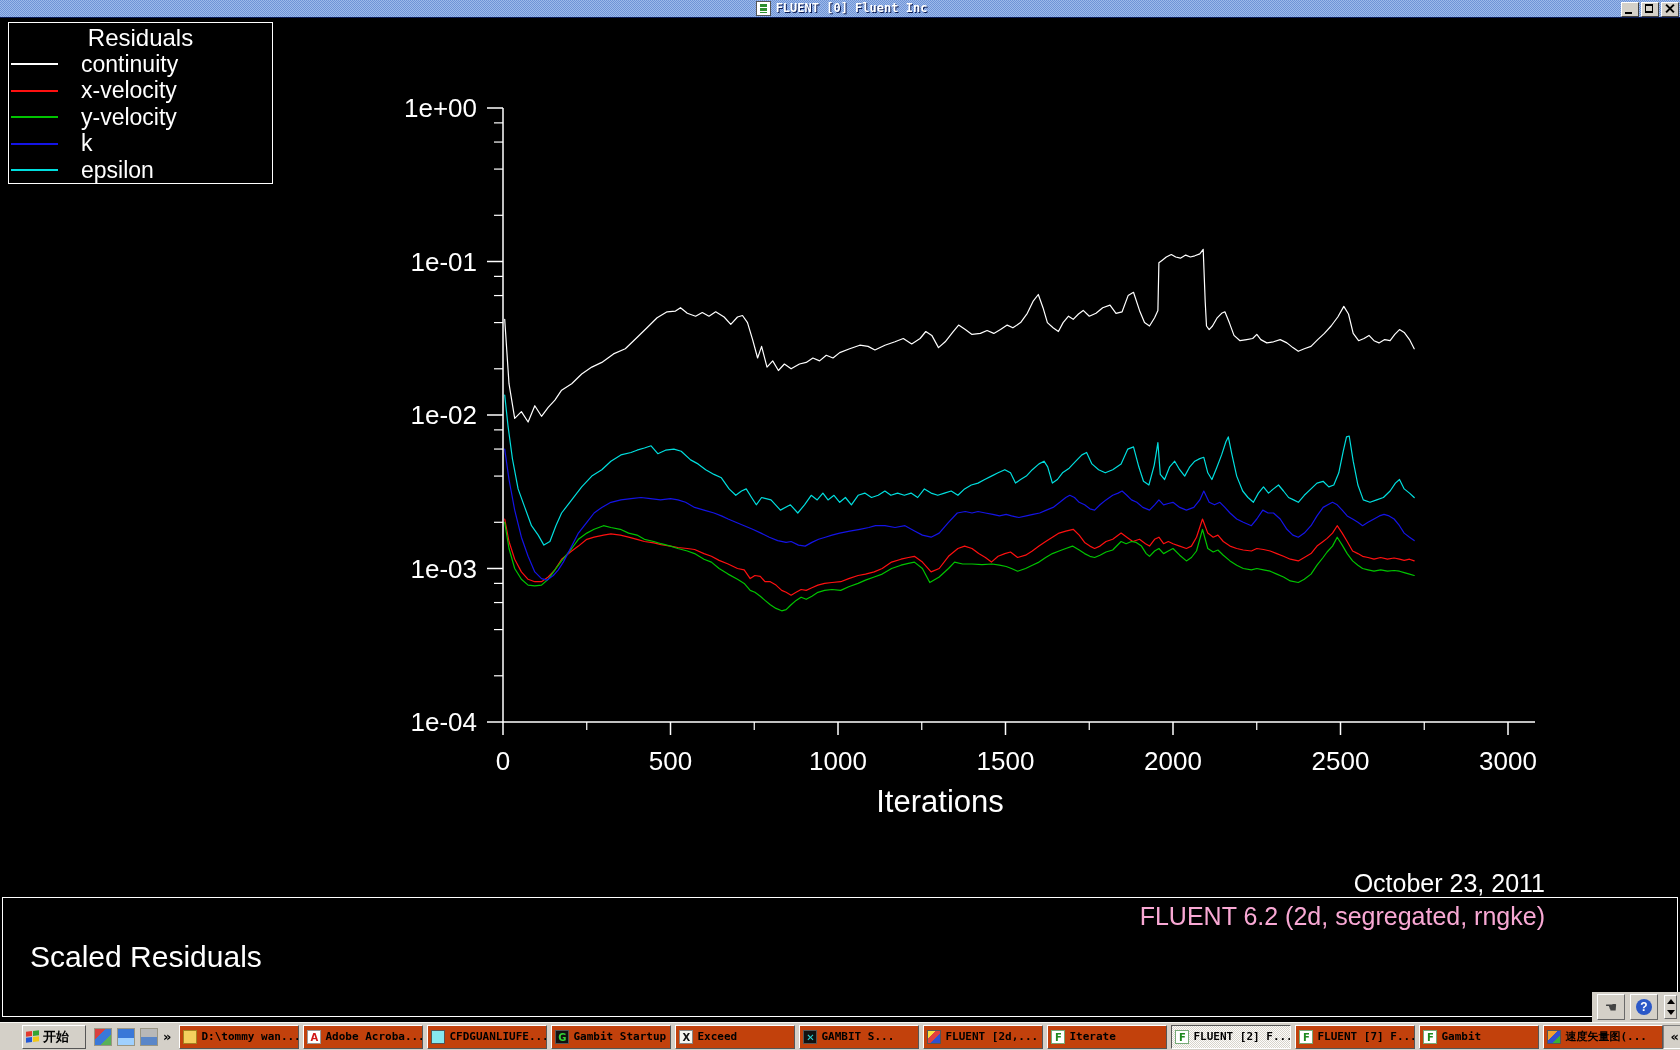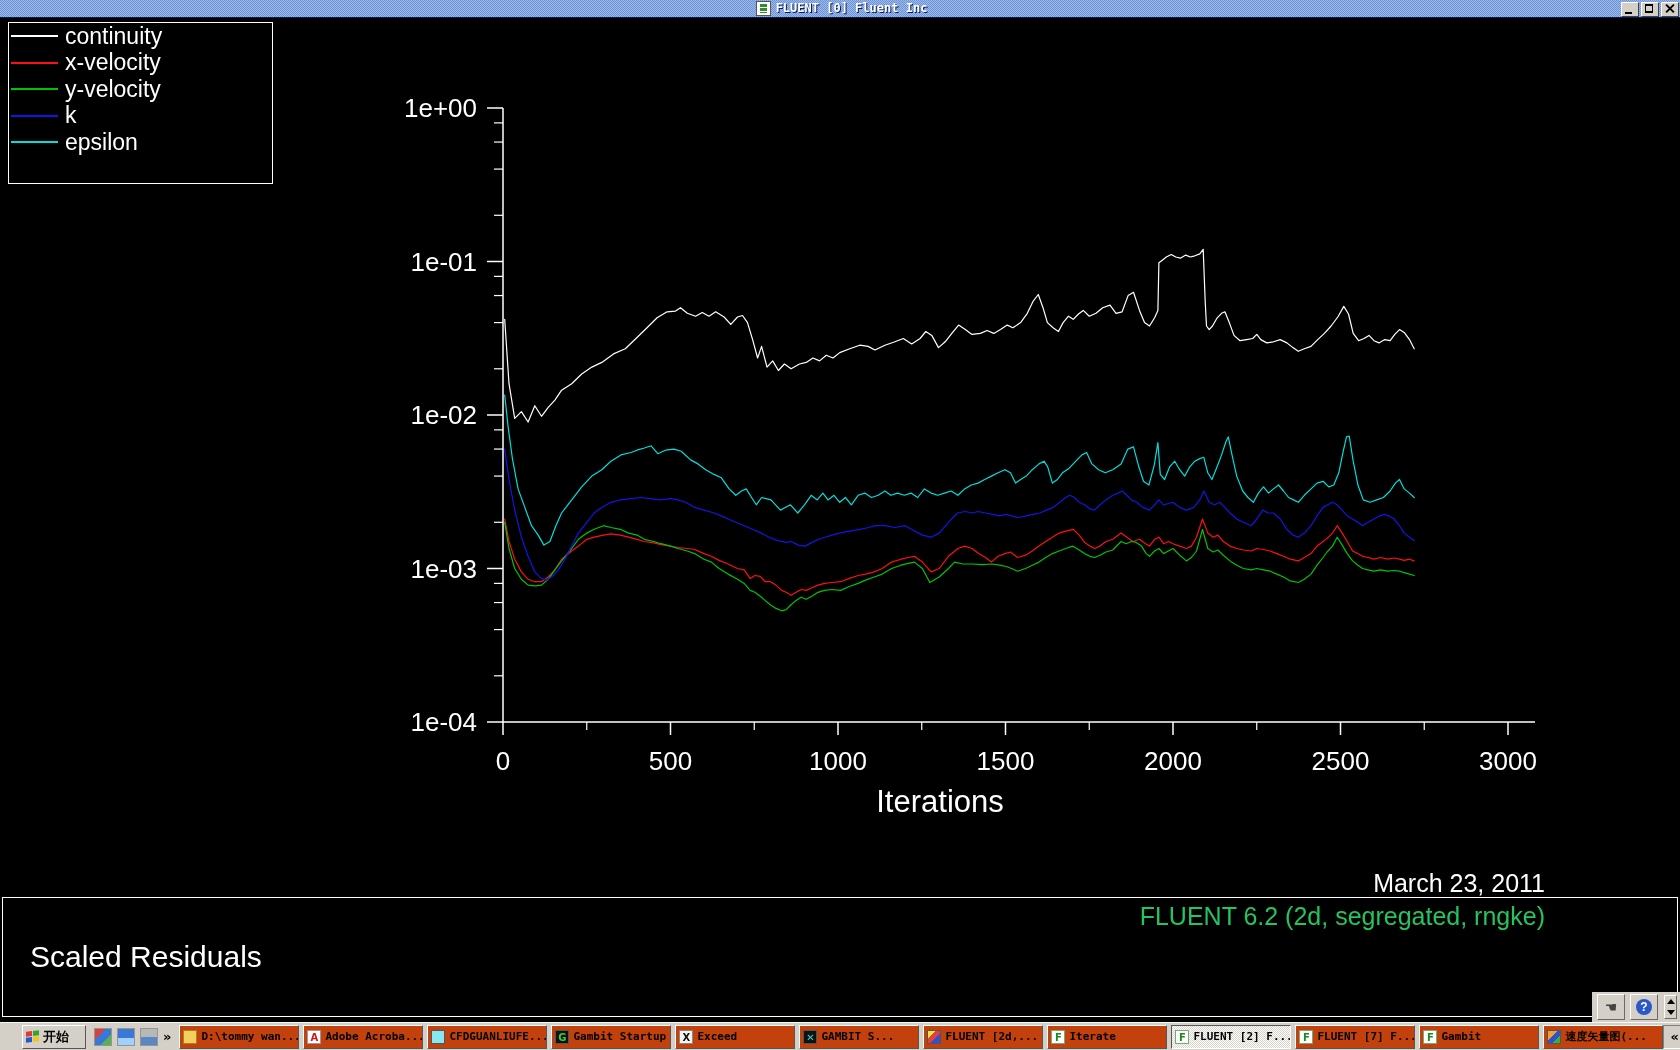--- a/index.html
+++ b/index.html
@@ -30,31 +30,31 @@
   .g-rst:after{content:"";position:absolute;left:0;bottom:0;width:6px;height:5px;border:1px solid #000;border-top-width:2px;background:#d4d0c8;}
   .g-x{position:absolute;left:2px;top:1px;width:11px;height:9px;}
   .g-x:before,.g-x:after{content:"";position:absolute;left:5px;top:-1px;width:2px;height:11px;background:#000;}
   .g-x:before{transform:rotate(45deg);} .g-x:after{transform:rotate(-45deg);}
   
   .legend{
     position:absolute; left:8px; top:22px; width:263px; height:160px;
     border:1px solid #fff; z-index:10; color:#fff;
   }
   .legend-title{text-align:center; font-size:24px; line-height:27px; margin-top:1px;}
-  .lg-row{display:flex; align-items:center; height:26.5px;}
+  .lg-row{display:flex; align-items:center; height:26.5px;gap:16px;}
   .lg-line{width:47px; height:2px; margin-left:2px; flex:none;}
   .lg-label{margin-left:7px; font-size:23px; line-height:23px; white-space:nowrap;}
   
   #plot-svg{position:absolute; left:0; top:0; z-index:1;}
   #plot-svg text{font-family:"Liberation Sans",sans-serif;}
   
   .cap-box{position:absolute; left:2px; top:897px; width:1674px; height:118px; border:1px solid #fff; z-index:5;}
   .cap-left{position:absolute; left:30px; top:940px; color:#fff; font-size:30px; z-index:6; white-space:nowrap;}
   .cap-date{position:absolute; right:135px; top:869px; color:#fff; font-size:25px; z-index:6; white-space:nowrap;}
-  .cap-ver{position:absolute; right:135px; top:902px; color:#22c55e; font-size:25px; z-index:6; white-space:nowrap;}
+  .cap-ver{position:absolute; right:135px; top:902px; color:#f9a8d4; font-size:25px; z-index:6; white-space:nowrap;}
   
   .corner-toolbar{position:absolute; left:1592px; top:992px; width:88px; height:30px; background:#d4d0c8; z-index:20;
     display:flex; align-items:center;}
   .ct-btn{width:26px;height:24px;margin-left:5px;background:#d4d0c8;
     border-top:1px solid #fff;border-left:1px solid #fff;border-right:1px solid #6a6a6a;border-bottom:1px solid #6a6a6a;
     display:flex;align-items:center;justify-content:center;font-size:14px;color:#444;}
   .ct-help{display:inline-block;width:16px;height:16px;border-radius:50%;background:#2b58c8;color:#fff;
     font:bold 12px/16px "Liberation Sans",sans-serif;text-align:center;}
   .ct-spin{width:13px;height:24px;margin-left:6px;background:#d4d0c8;
     border-top:1px solid #fff;border-left:1px solid #fff;border-right:1px solid #6a6a6a;border-bottom:1px solid #6a6a6a;
@@ -171,20 +171,21 @@
     <line x1="1424.25" x2="1424.25" y1="722" y2="730" stroke="#fff" stroke-width="1.2"></line>
     <text x="940" y="812" text-anchor="middle" font-size="31" fill="#fff">Iterations</text>
     <polyline points="504.7,319.3 509.0,383.7 514.7,418.4 521.4,411.7 528.1,422.0 534.8,405.7 541.5,416.3 548.2,407.4 554.9,400.1 561.6,390.2 571.7,383.7 581.7,374.0 591.8,367.1 601.8,362.4 613.5,353.9 625.3,348.8 637.0,337.5 647.0,327.8 657.1,317.8 667.1,311.8 675.5,311.1 680.5,307.7 687.3,313.3 695.6,316.2 702.3,312.5 709.0,316.2 715.7,311.8 724.1,317.0 730.8,324.3 737.5,317.0 742.5,315.5 747.5,322.6 752.6,339.6 757.6,358.0 761.6,346.4 767.0,367.1 772.7,360.9 778.4,370.5 784.4,364.0 791.1,368.8 799.5,364.0 806.2,362.4 812.9,358.0 819.6,360.9 826.3,355.3 833.0,358.0 839.7,352.6 849.7,348.8 859.8,345.2 868.1,346.4 874.9,350.0 884.9,345.2 895.0,341.8 903.3,338.5 911.7,344.0 920.1,338.5 925.8,331.5 931.8,335.4 938.5,347.6 945.2,341.8 952.6,332.4 958.6,325.1 965.3,329.6 972.0,334.4 980.4,333.4 987.1,330.5 993.8,333.4 1000.5,329.6 1007.2,325.1 1012.9,327.8 1020.6,322.6 1027.3,313.3 1033.0,301.4 1038.3,294.5 1043.0,307.7 1047.4,322.6 1053.1,327.8 1058.4,331.5 1063.1,322.6 1068.5,316.2 1073.2,319.3 1078.5,314.0 1083.2,310.4 1089.3,316.2 1096.0,313.3 1102.7,307.7 1110.0,305.1 1116.0,313.3 1122.1,311.8 1128.1,295.6 1133.5,292.3 1139.5,310.4 1144.5,322.6 1149.5,326.0 1154.6,317.8 1157.9,310.4 1158.9,262.8 1162.3,260.2 1166.3,257.0 1171.3,254.5 1175.7,257.0 1180.4,258.2 1185.7,255.1 1190.4,257.0 1194.8,255.8 1199.8,253.9 1203.2,249.3 1205.2,301.4 1206.5,326.0 1209.2,329.6 1212.5,326.0 1217.2,317.8 1221.6,313.3 1224.9,311.8 1229.3,322.6 1234.0,335.4 1240.0,340.7 1246.7,339.6 1252.7,338.5 1256.8,334.4 1260.8,339.6 1266.8,342.9 1273.5,341.8 1280.2,339.6 1286.9,342.9 1292.9,347.6 1298.3,351.3 1304.3,348.8 1311.0,346.4 1317.7,339.6 1324.4,333.4 1331.1,326.0 1337.8,317.0 1343.8,306.4 1348.5,314.0 1353.2,333.4 1358.6,340.7 1364.0,338.5 1369.0,335.4 1374.0,340.7 1379.0,342.9 1384.7,339.6 1390.1,340.7 1394.8,334.4 1399.5,329.6 1404.2,332.4 1409.5,339.6 1414.2,348.8" fill="none" stroke="#ffffff" stroke-width="1.2" stroke-linejoin="round" stroke-linecap="round"></polyline>
     <polyline points="504.7,519.0 509.0,541.5 514.7,559.2 521.4,571.9 528.1,579.3 534.8,581.7 541.5,581.7 548.2,577.0 554.9,569.8 561.6,559.2 571.7,551.0 578.4,546.1 586.8,539.3 594.1,537.2 603.5,535.1 610.9,533.9 620.3,535.1 628.6,537.2 637.0,539.3 644.4,541.5 653.8,542.8 661.1,544.7 670.5,546.1 677.9,547.5 687.3,548.5 694.6,549.5 704.0,553.6 711.4,556.3 719.1,560.4 728.1,564.0 737.5,568.5 744.2,569.8 750.2,578.6 754.9,575.5 760.3,576.3 765.0,581.7 770.3,581.7 776.0,585.1 781.7,590.4 786.1,592.3 791.1,595.2 796.1,592.3 801.1,589.5 806.2,590.4 811.9,587.7 817.9,585.1 824.6,583.4 832.0,582.5 840.7,581.7 848.7,578.6 858.1,575.5 865.5,574.1 874.2,571.9 882.2,568.5 891.6,562.1 901.0,559.2 908.4,557.5 914.4,556.3 922.4,562.1 931.1,571.9 939.2,568.5 948.5,556.3 957.9,548.5 964.6,546.1 972.0,548.5 978.7,553.6 985.4,557.5 991.4,562.1 998.1,556.3 1004.8,553.6 1010.5,552.0 1017.6,557.5 1025.6,555.2 1032.3,551.0 1039.0,546.1 1045.7,541.5 1052.4,537.2 1059.1,533.1 1065.8,531.2 1073.2,529.3 1079.2,535.1 1084.6,542.4 1089.9,546.1 1094.6,548.5 1100.0,546.1 1106.0,541.5 1112.7,539.3 1121.1,533.1 1126.8,537.2 1132.8,541.5 1139.5,539.3 1145.5,543.7 1149.5,546.1 1154.6,539.3 1158.9,537.2 1163.6,543.7 1168.3,541.5 1173.0,543.7 1179.7,546.1 1186.4,548.5 1191.4,546.1 1196.5,537.2 1202.5,519.0 1207.8,533.1 1213.2,537.2 1217.9,535.1 1223.3,541.5 1230.0,546.1 1236.7,548.5 1243.3,550.0 1251.4,551.0 1256.8,548.5 1263.5,549.5 1270.2,551.0 1276.8,553.6 1283.5,556.3 1290.3,559.2 1298.3,560.9 1304.3,557.5 1311.0,553.6 1317.0,546.1 1323.1,541.5 1327.1,538.4 1332.5,533.1 1337.2,525.7 1342.2,533.1 1347.2,541.5 1352.6,551.0 1357.9,553.6 1362.6,556.3 1368.0,557.5 1374.0,559.2 1380.7,557.5 1387.4,559.2 1394.1,558.0 1399.5,559.2 1404.2,560.4 1409.5,559.2 1414.2,560.9" fill="none" stroke="#fe1010" stroke-width="1.2" stroke-linejoin="round" stroke-linecap="round"></polyline>
     <polyline points="504.7,522.3 509.0,548.5 514.7,568.5 521.4,579.3 528.1,585.1 534.8,585.9 541.5,585.1 548.2,579.3 554.9,569.8 561.6,560.9 571.7,548.5 578.4,539.3 586.8,533.1 594.1,529.3 603.5,525.7 610.9,527.5 620.3,529.3 628.6,533.1 637.0,535.1 644.4,539.3 653.8,541.5 661.1,543.7 670.5,546.1 677.9,548.5 687.3,551.0 694.6,553.6 704.0,559.2 711.4,562.1 719.1,568.5 728.1,574.1 737.5,579.3 744.2,583.4 750.2,590.4 754.9,592.3 760.3,596.2 765.0,600.4 770.3,604.8 776.0,608.4 781.7,610.8 786.1,609.6 791.1,604.8 796.1,600.4 801.1,597.2 806.2,599.3 811.9,596.2 817.9,592.3 824.6,590.4 832.0,589.5 840.7,590.4 848.7,586.8 858.1,583.4 865.5,580.1 874.2,577.0 882.2,574.1 891.6,568.5 901.0,565.2 908.4,563.4 914.4,562.1 922.4,568.5 929.8,582.5 939.2,577.0 948.5,568.5 954.6,562.1 962.6,564.0 972.0,564.0 982.0,564.6 992.1,564.0 999.5,565.2 1006.2,566.5 1011.5,568.5 1017.6,571.2 1025.6,568.5 1032.3,565.2 1039.0,562.1 1045.7,557.5 1052.4,553.6 1059.1,551.0 1065.8,548.5 1072.5,546.1 1079.2,550.0 1084.6,553.6 1089.9,556.3 1094.6,557.5 1100.0,555.2 1106.0,552.0 1112.7,550.0 1121.1,541.5 1126.1,543.7 1131.5,541.5 1136.2,542.4 1141.5,546.1 1146.2,553.6 1149.5,556.3 1154.6,551.0 1158.9,548.5 1163.6,553.6 1168.3,551.0 1173.0,548.5 1179.7,555.2 1186.4,560.9 1191.4,557.5 1196.5,551.0 1202.5,529.3 1207.8,548.5 1213.2,552.0 1217.9,550.0 1223.3,555.2 1230.0,560.9 1236.7,565.2 1243.3,568.5 1251.4,569.8 1256.8,568.5 1263.5,569.8 1270.2,571.2 1276.8,574.1 1283.5,577.0 1290.3,580.9 1298.3,582.5 1304.3,579.3 1311.0,574.1 1317.0,565.2 1323.1,557.5 1327.1,552.0 1332.5,546.1 1337.2,537.2 1342.2,545.1 1347.2,553.6 1352.6,560.9 1357.9,565.2 1362.6,568.5 1368.0,569.8 1374.0,571.2 1380.7,569.8 1387.4,571.2 1394.1,570.5 1399.5,571.2 1404.2,572.6 1409.5,574.1 1414.2,575.5" fill="none" stroke="#00c400" stroke-width="1.2" stroke-linejoin="round" stroke-linecap="round"></polyline>
     <polyline points="504.7,449.1 509.0,479.5 514.7,510.1 521.4,537.2 528.1,556.3 534.8,571.9 541.5,578.6 547.2,580.1 553.3,575.5 558.3,569.8 563.3,562.1 571.7,546.1 578.4,533.1 586.8,522.3 594.1,513.0 601.8,507.4 610.9,502.3 620.9,499.9 631.0,498.7 641.0,497.5 650.4,498.7 660.5,499.9 670.5,498.7 677.9,499.9 685.6,502.3 694.6,507.4 704.0,510.1 714.0,513.0 721.4,515.9 728.1,519.0 735.8,522.3 744.2,525.7 752.6,529.3 761.0,533.1 769.3,537.2 777.7,540.6 786.1,542.4 791.1,541.5 798.5,545.1 805.2,546.1 811.9,542.4 818.6,539.3 825.3,537.2 832.0,535.1 839.7,533.1 849.7,531.2 859.8,529.3 868.8,527.5 875.5,525.7 884.9,525.7 895.0,527.5 905.0,525.7 915.0,531.2 922.4,535.1 931.1,537.2 939.2,533.1 948.5,522.3 957.3,513.0 965.3,511.5 972.0,513.0 978.0,511.5 985.4,513.0 992.8,514.4 999.5,515.9 1006.2,514.4 1011.5,515.9 1018.9,517.5 1026.3,515.9 1033.0,514.4 1039.7,513.0 1046.4,510.1 1053.1,507.4 1059.8,502.3 1065.8,497.5 1069.8,495.3 1074.5,497.5 1079.2,502.3 1084.6,504.8 1089.9,508.8 1094.6,510.1 1100.0,504.8 1106.0,499.9 1112.7,495.3 1118.1,493.1 1122.1,491.0 1126.8,495.3 1131.5,499.9 1136.8,502.3 1142.8,507.4 1149.5,510.1 1154.6,504.8 1158.9,499.9 1163.6,504.8 1168.3,503.5 1173.0,502.3 1179.7,507.4 1186.4,510.1 1193.8,507.4 1199.8,499.9 1203.8,491.0 1209.2,502.3 1214.5,504.8 1219.9,502.3 1224.9,507.4 1230.0,513.0 1236.7,519.0 1243.3,522.3 1251.4,525.7 1256.8,519.0 1262.8,510.1 1268.1,513.0 1273.5,513.0 1280.2,519.0 1286.9,529.3 1292.9,535.1 1298.3,537.2 1304.3,533.1 1311.0,525.7 1317.0,515.9 1323.1,507.4 1327.8,504.8 1332.5,502.3 1337.2,504.8 1342.2,510.1 1347.2,515.9 1352.6,519.0 1357.9,522.3 1362.6,525.7 1368.0,522.3 1374.0,519.0 1379.4,515.9 1384.0,514.4 1389.1,515.9 1394.1,519.0 1399.5,525.7 1404.2,533.1 1409.5,537.2 1414.2,540.6" fill="none" stroke="#1414e6" stroke-width="1.2" stroke-linejoin="round" stroke-linecap="round"></polyline>
     <polyline points="504.7,395.0 508.0,425.8 512.4,458.6 518.1,488.9 524.8,507.4 531.5,525.7 538.2,535.1 543.9,545.1 549.9,541.5 555.9,525.7 561.6,513.0 571.7,499.9 581.7,486.9 591.8,476.1 601.8,469.7 610.9,461.2 620.9,454.9 631.0,452.5 637.0,450.2 644.4,448.0 651.1,445.8 657.8,453.7 665.5,450.2 673.9,449.1 681.2,451.3 690.6,459.9 698.0,463.9 705.7,469.7 714.0,474.4 721.4,477.8 729.1,488.9 735.8,495.3 741.5,491.0 746.2,488.9 751.6,497.5 756.3,504.8 761.6,497.5 771.0,499.9 780.4,510.1 790.4,504.8 797.8,513.0 804.5,504.8 811.2,495.3 817.2,499.9 822.9,493.1 828.0,499.9 834.0,495.3 839.7,502.3 845.4,497.5 851.4,504.8 858.1,495.3 864.8,493.1 871.5,497.5 878.2,495.3 884.9,491.0 890.9,495.3 897.6,493.1 904.3,495.3 911.0,493.1 917.7,497.5 924.4,488.9 931.1,493.1 937.8,495.3 944.5,493.1 951.2,491.0 957.9,495.3 964.6,488.9 971.3,485.0 978.0,483.1 984.7,479.5 991.4,476.1 998.1,472.8 1004.8,469.7 1010.5,472.8 1015.5,483.1 1020.6,479.5 1026.3,476.1 1032.3,469.7 1039.0,463.9 1044.0,461.2 1047.7,466.8 1052.4,483.1 1057.4,479.5 1062.5,472.8 1069.2,468.2 1075.8,461.2 1081.9,454.9 1086.6,452.5 1091.9,463.9 1098.6,469.7 1105.3,472.8 1112.7,469.7 1121.1,463.9 1127.8,449.1 1133.5,446.9 1138.8,466.8 1143.5,481.3 1148.9,485.0 1154.2,465.3 1157.9,442.7 1160.3,474.4 1164.6,479.5 1169.7,466.8 1174.7,461.2 1179.7,469.7 1184.7,476.1 1189.8,466.8 1194.8,461.2 1199.8,458.6 1203.8,457.3 1207.8,472.8 1211.9,479.5 1216.5,468.2 1221.6,454.9 1225.9,441.7 1228.3,436.9 1232.0,454.9 1236.7,476.1 1242.7,491.0 1248.0,497.5 1253.4,502.3 1258.4,493.1 1263.5,486.9 1268.5,493.1 1273.5,488.9 1278.5,485.0 1283.5,491.0 1288.6,497.5 1293.6,499.9 1298.3,502.3 1304.3,495.3 1311.0,488.9 1317.0,483.1 1323.1,481.3 1328.8,486.9 1333.8,485.0 1338.8,472.8 1343.2,451.3 1346.5,436.9 1349.2,436.0 1353.2,461.2 1357.9,485.0 1363.3,499.9 1370.0,502.3 1376.7,499.9 1383.4,497.5 1390.1,491.0 1395.4,483.1 1399.5,479.5 1404.2,488.9 1409.5,493.1 1414.2,497.5" fill="none" stroke="#00dede" stroke-width="1.2" stroke-linejoin="round" stroke-linecap="round"></polyline>
   </svg>
 
 <div class="legend">
+  <div class="legend-title">Residuals</div>
   <div class="lg-row">
     <span class="lg-line" style="background: rgb(255, 255, 255);"></span>
     <span class="lg-label">continuity</span>
   </div>
   <div class="lg-row">
     <span class="lg-line" style="background: rgb(254, 16, 16);"></span>
     <span class="lg-label">x-velocity</span>
   </div>
   <div class="lg-row">
     <span class="lg-line" style="background: rgb(0, 196, 0);"></span>
@@ -195,21 +196,21 @@
     <span class="lg-label">k</span>
   </div>
   <div class="lg-row">
     <span class="lg-line" style="background: rgb(0, 222, 222);"></span>
     <span class="lg-label">epsilon</span>
   </div>
 </div>
 
 <div class="cap-box"></div>
 <div class="cap-left">Scaled Residuals</div>
-<div class="cap-date">March 23, 2011</div>
+<div class="cap-date">October 23, 2011</div>
 <div class="cap-ver">FLUENT 6.2 (2d, segregated, rngke)</div>
 
 <div class="corner-toolbar">
   <span class="ct-btn">
       <span>☚</span>
     </span>
   <span class="ct-btn">
       <span class="ct-help">?</span>
     </span>
   <span class="ct-spin">

